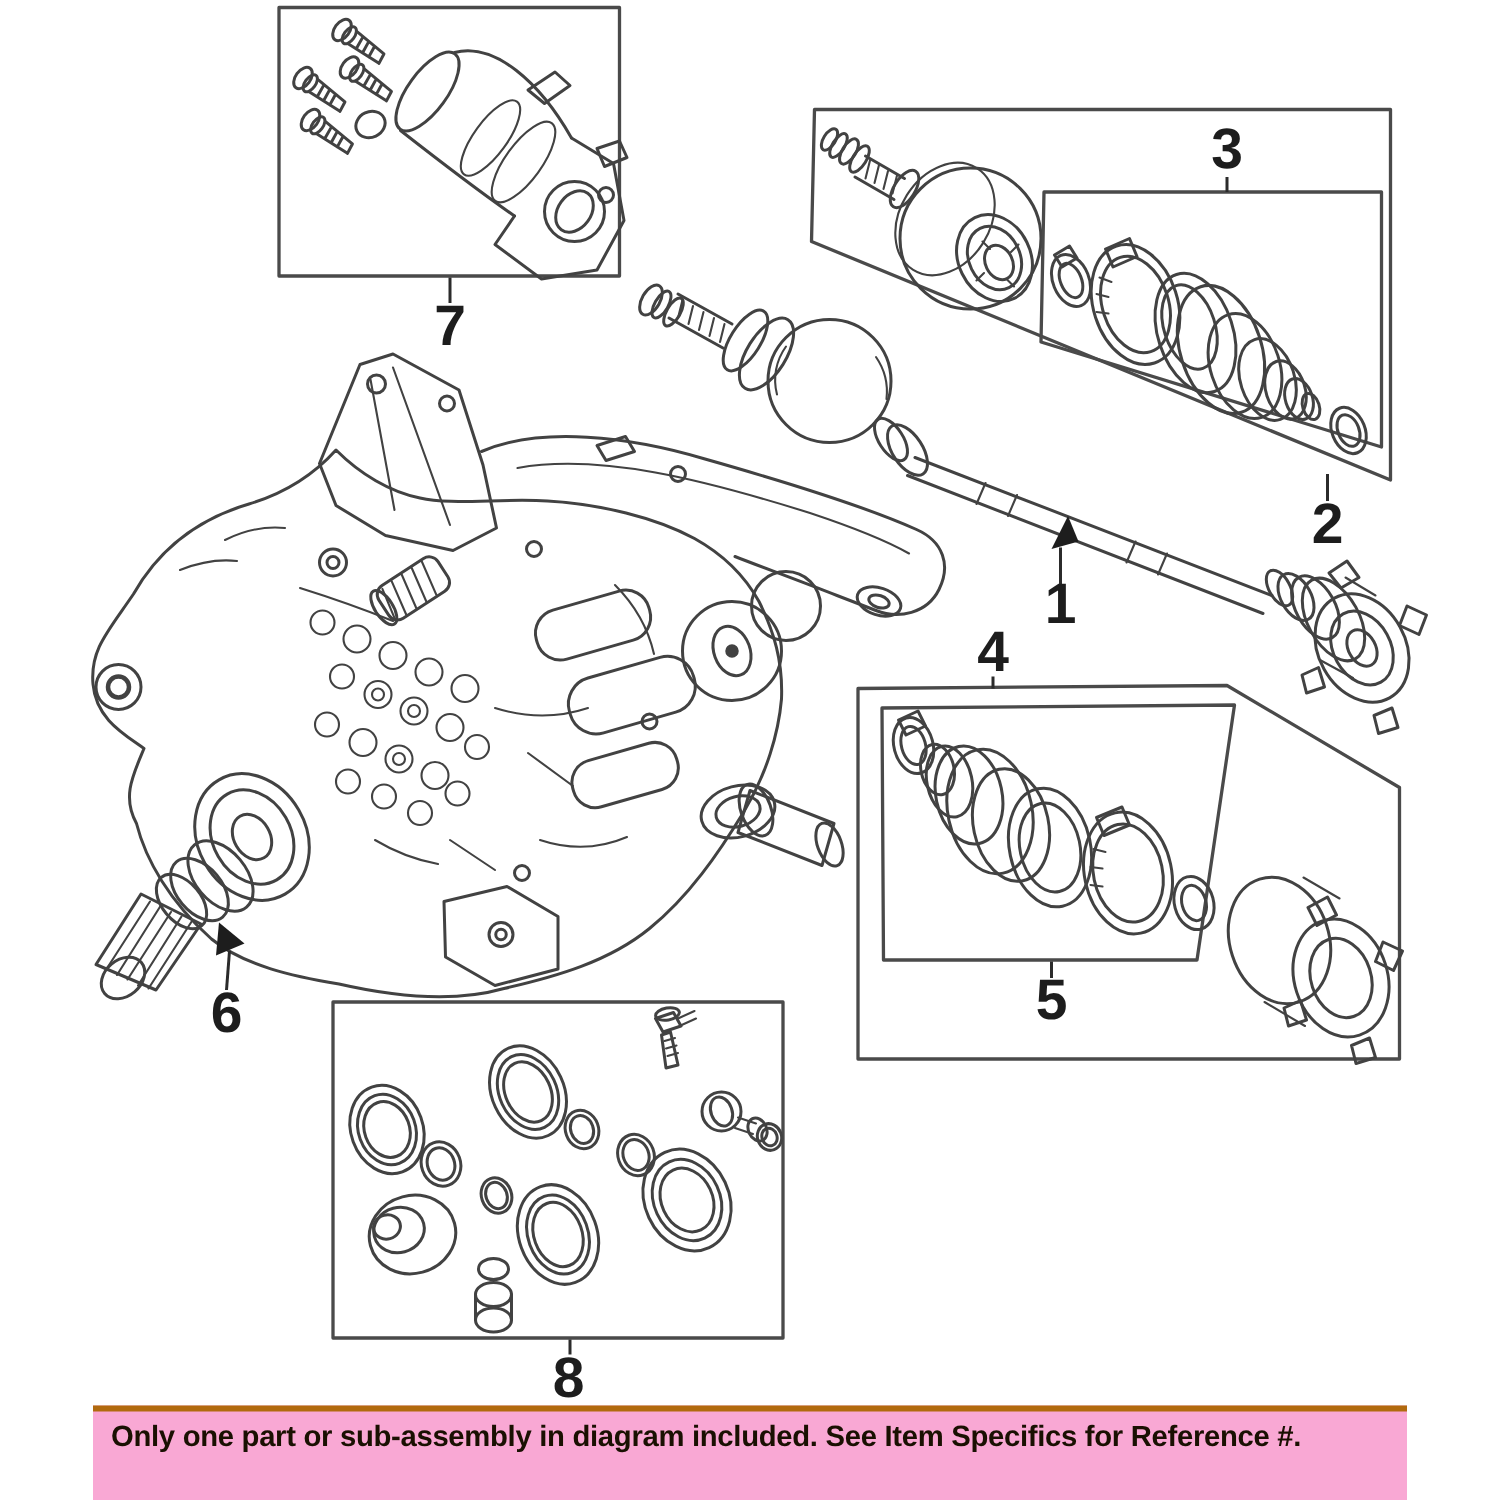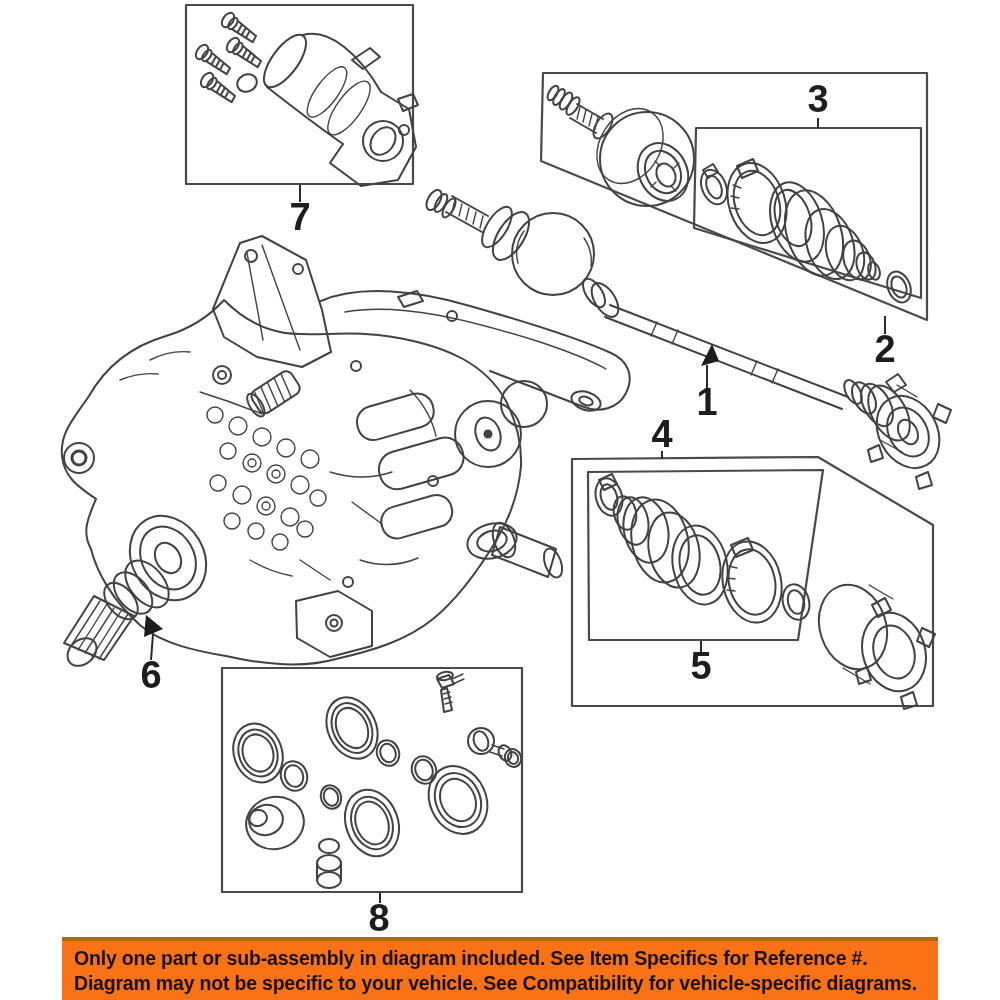--- a/index.html
+++ b/index.html
@@ -6,21 +6,21 @@
   .stage{position:relative;width:1000px;height:1000px;background:#ffffff;overflow:hidden;
          font-family:"Liberation Sans",sans-serif;}
   svg{position:absolute;left:0;top:0;}
   .art{stroke:#424242;fill:none;stroke-width:2;stroke-linecap:round;stroke-linejoin:round;}
   .thin{stroke-width:1.4;}
   .box{stroke:#4a4a4a;stroke-width:2.2;fill:none;}
   .leader{stroke:#2b2b2b;stroke-width:2;}
   .callout{font-family:"Liberation Sans",sans-serif;font-weight:bold;font-size:38px;
            fill:#1d1d1d;text-anchor:middle;stroke:none;}
   .arrowhead{fill:#1d1d1d;stroke:none;}
-  .banner{position:absolute;left:62px;top:937px;width:876px;height:63px;background:#f97316;
+  .banner{position:absolute;left:62px;top:937px;width:876px;height:63px;background:#f9a8d4;
           border-top:4px solid #B16A0E;box-sizing:border-box;padding:5px 12px 16px;
           font-weight:bold;color:#1a1002;}
   .banner-line{font-size:19.5px;line-height:25px;white-space:nowrap;letter-spacing:-0.2px;}
 </style>
 </head>
 <body>
 
 <div class="stage">
 <svg width="1000" height="1000" viewBox="0 0 1000 1000">
 
@@ -350,15 +350,14 @@
     <line class="leader" x1="300" y1="185" x2="300" y2="202"></line>
     <text class="callout" x="300" y="230">7</text>
 
     <line class="leader" x1="380" y1="893" x2="380" y2="903"></line>
     <text class="callout" x="379" y="931">8</text>
   </g>
 </svg>
 
   <div class="banner">
     <div class="banner-line">Only one part or sub-assembly in diagram included. See Item Specifics for Reference #.</div>
-    <div class="banner-line">Diagram may not be specific to your vehicle. See Compatibility for vehicle-specific diagrams.</div>
   </div>
 </div>
 
 </body></html>

